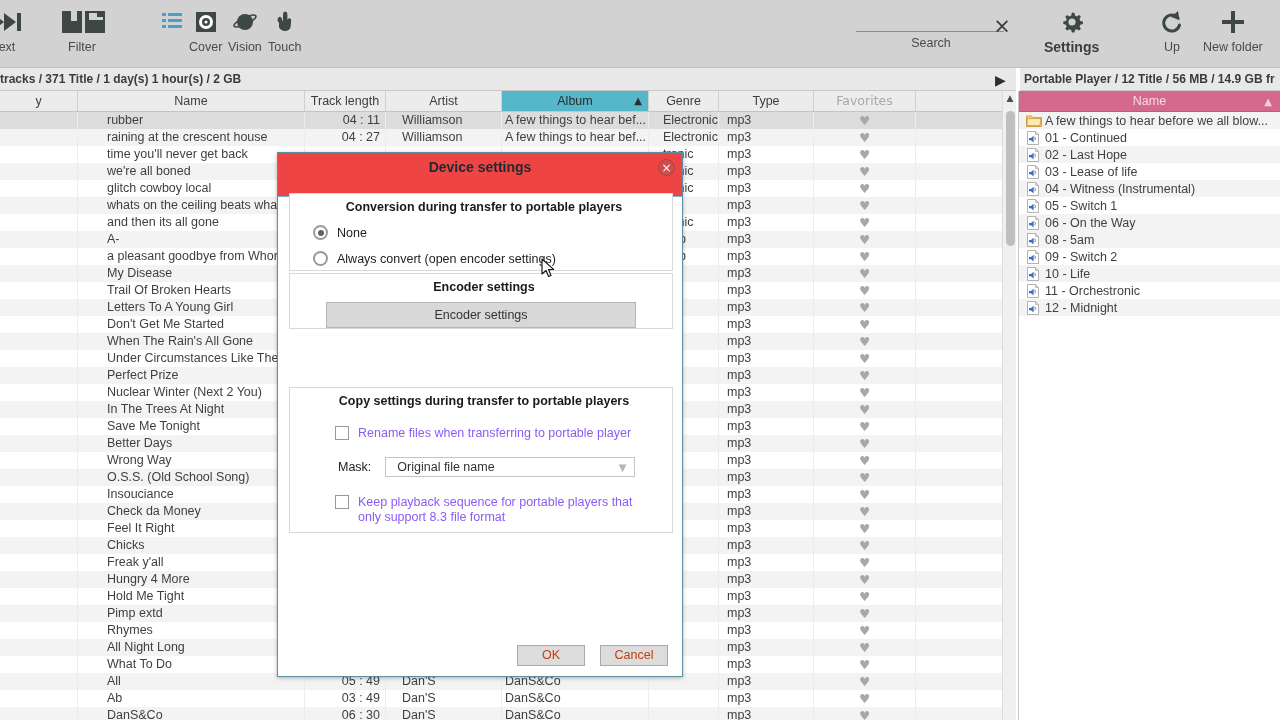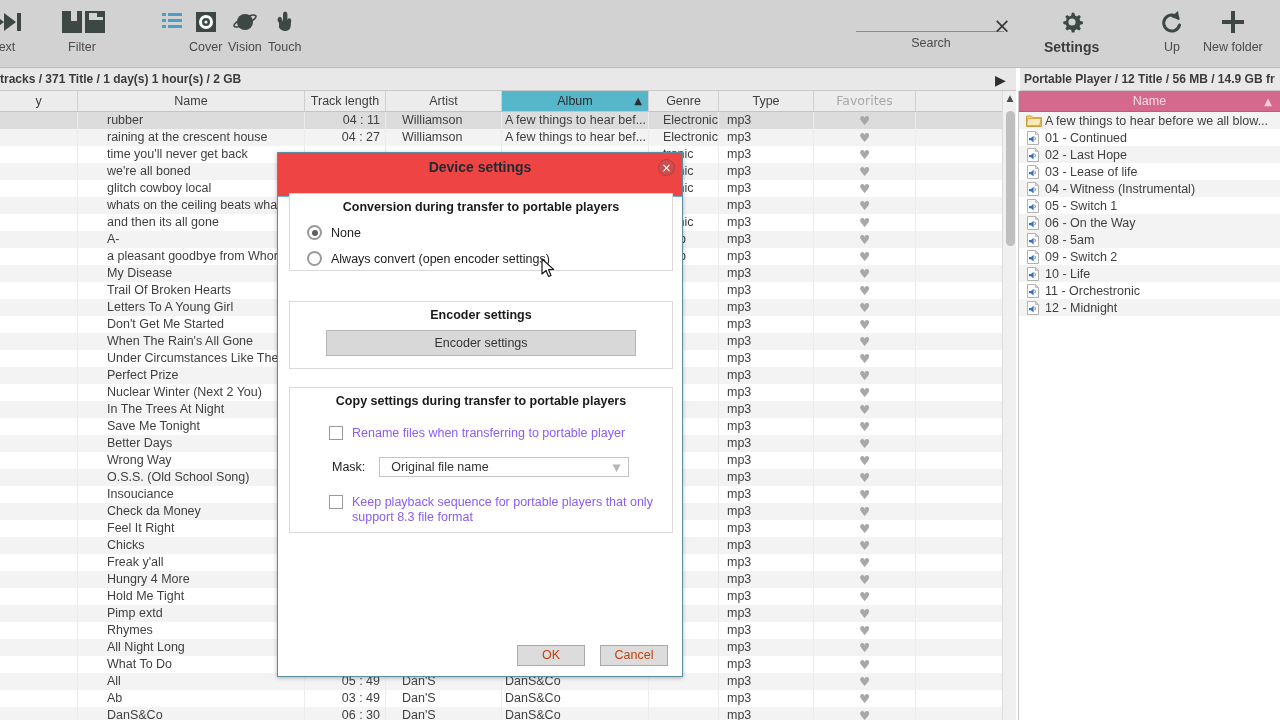--- a/index.html
+++ b/index.html
@@ -134,28 +134,28 @@
   .dlg-title-txt {
     line-height: 28px; text-align: center; font-size: 14px; font-weight: bold; color: #1c2b33;
   }
   .dlg-close {
     position: absolute; right: 7px; top: 6px; width: 17px; height: 17px; border-radius: 50%;
     background: #cf4d4d; color: #fff; font-size: 12px; line-height: 17px; text-align: center;
     cursor: pointer; font-family: "DejaVu Sans", sans-serif; border: 1px solid #b53e3e;
   }
   .grp {
     position: absolute; left: 11px; width: 384px;
-    border: 1px solid #d9d9d9; background: #fff;
+    border: 1px solid #d9d9d9; background: #fff; padding-left: 6px;
   }
   .grp-title {
     text-align: center; font-size: 12.5px; font-weight: bold; color: #1a1a1a;
     padding-top: 6px;
   }
   .g1 { top: 40px; height: 78px; }
-  .g2 { top: 148px; height: 68px; }
+  .g2 { top: 120px; height: 56px; }
   .g3 { top: 234px; height: 146px; }
 
   .radio-row { display: flex; align-items: center; padding-left: 17px; margin-top: 11px; font-size: 12.5px; color: #222; }
   .radio {
     width: 15px; height: 15px; border-radius: 50%; border: 2px solid #9a9a9a;
     background: #fff; margin-right: 9px; flex: none; position: relative; cursor: pointer;
   }
   .radio.on::after {
     content: ""; position: absolute; left: 2.5px; top: 2.5px; width: 6px; height: 6px;
     border-radius: 50%; background: #616161;

